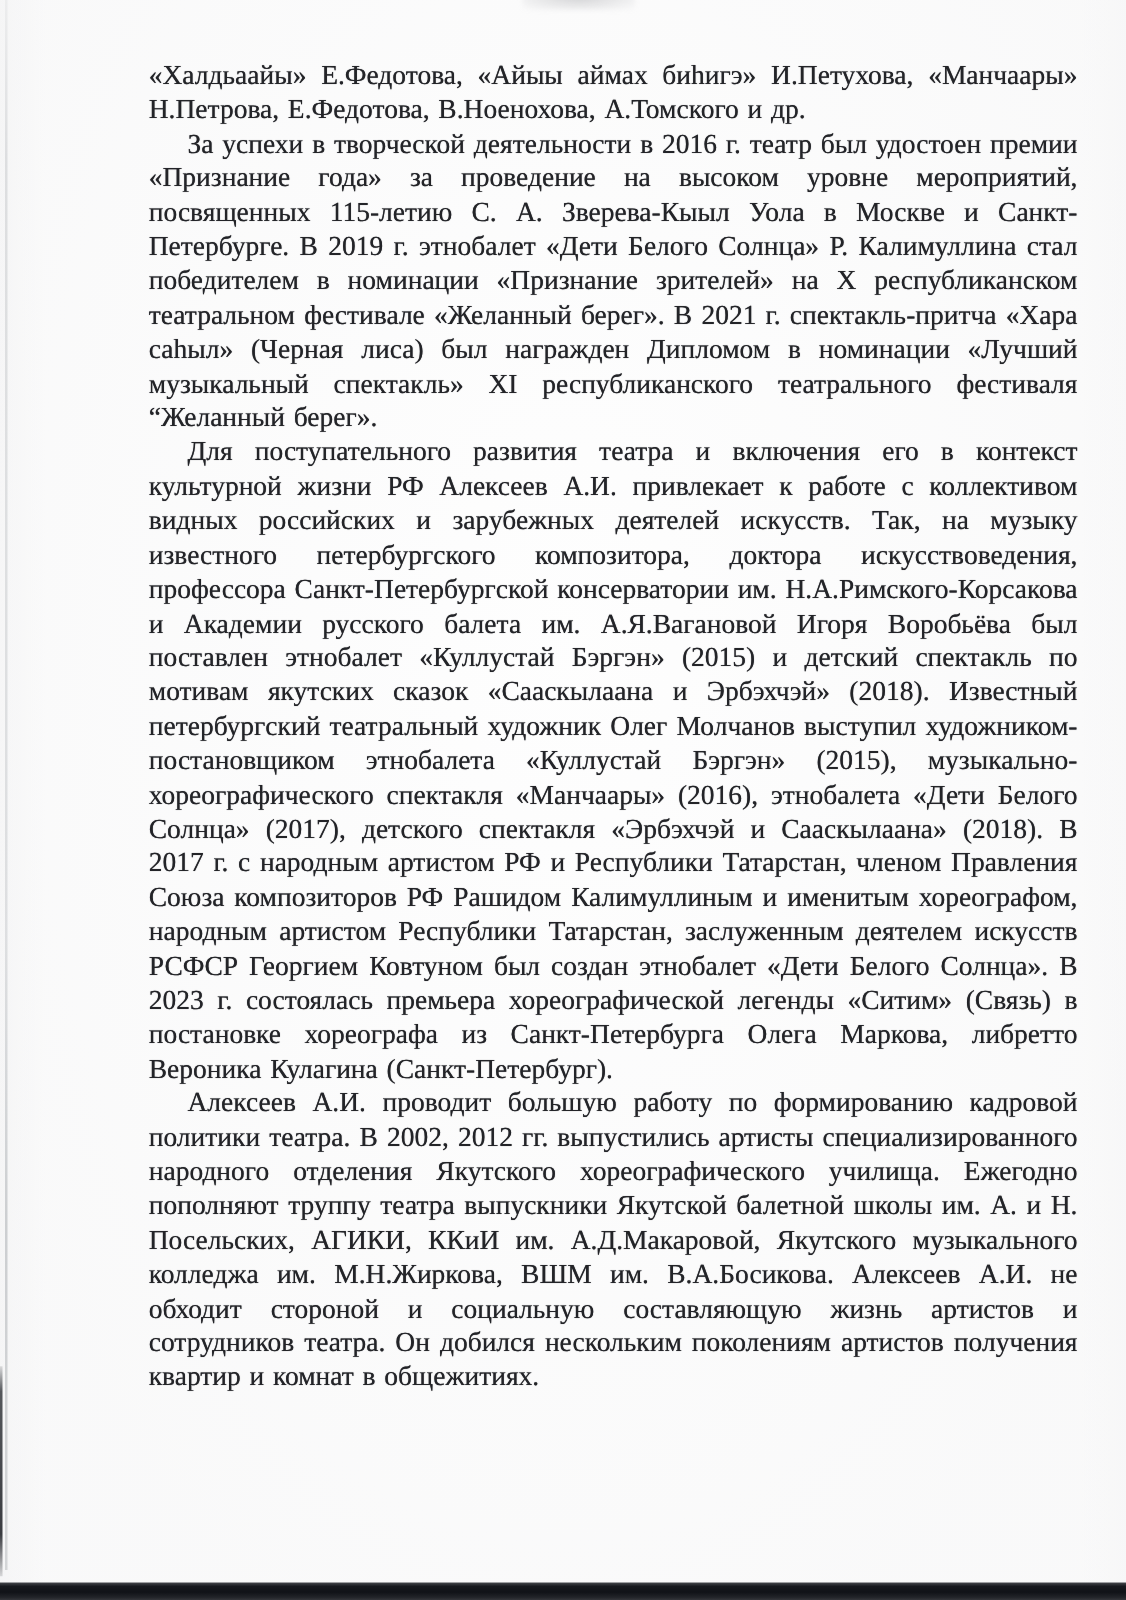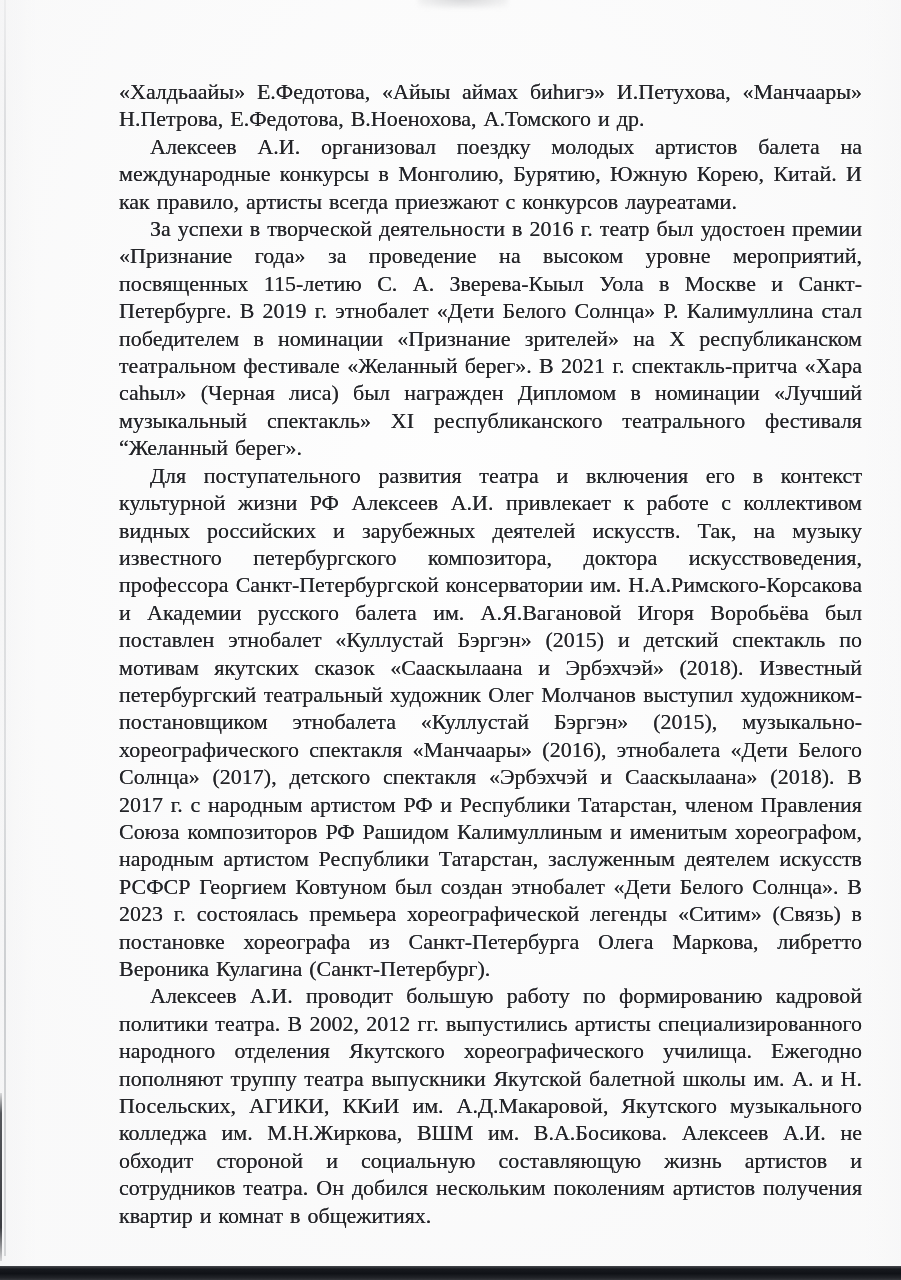--- a/index.html
+++ b/index.html
@@ -38,21 +38,20 @@
     text-shadow: 0 0 0.6px rgba(38,39,44,0.85);
     z-index: 2;
   }
   .para {
     margin: 0;
     padding: 0;
     text-indent: 31px;
   }
   .para.continuation {
     text-indent: 0;
-    margin-top: 32px;
   }
   
   .top-smudge {
     position: absolute;
     left: 418px;
     top: -5px;
     width: 90px;
     height: 13px;
     background: radial-gradient(ellipse at 50% 10%, rgba(140,141,146,0.40) 0%, rgba(160,161,166,0.18) 55%, rgba(180,181,186,0) 100%);
     filter: blur(2px);
@@ -107,21 +106,20 @@
 <body>
 
 <div class="scan-page">
 
   <div class="top-smudge"></div>
   <div class="edge-line-light"></div>
   <div class="edge-line-dark"></div>
 
   <div class="text-block">
     <p class="para continuation">«Халдьаайы» Е.Федотова, «Айыы аймах биһигэ» И.Петухова, «Манчаары» Н.Петрова, Е.Федотова, В.Ноенохова, А.Томского и др.</p>
-    <p class="para">Алексеев А.И. организовал поездку молодых артистов балета на международные конкурсы в Монголию, Бурятию, Южную Корею, Китай. И как правило, артисты всегда приезжают с конкурсов лауреатами.</p>
     <p class="para">За успехи в творческой деятельности в 2016 г. театр был удостоен премии «Признание года» за проведение на высоком  уровне мероприятий, посвященных 115-летию С. А. Зверева-Кыыл Уола в Москве и Санкт-Петербурге.  В 2019 г. этнобалет «Дети Белого Солнца» Р. Калимуллина стал победителем в номинации «Признание зрителей» на X республиканском театральном фестивале «Желанный берег».  В 2021 г. спектакль-притча «Хара саһыл» (Черная лиса) был награжден Дипломом в номинации «Лучший музыкальный спектакль» XI республиканского театрального фестиваля “Желанный берег».</p>
     <p class="para">Для поступательного развития театра и включения его в контекст культурной жизни РФ Алексеев А.И. привлекает к работе с коллективом видных российских и зарубежных деятелей искусств. Так, на музыку известного петербургского композитора, доктора искусствоведения, профессора Санкт-Петербургской консерватории им. Н.А.Римского-Корсакова и Академии русского балета им. А.Я.Вагановой Игоря Воробьёва был поставлен этнобалет «Куллустай Бэргэн» (2015) и детский спектакль по мотивам якутских сказок «Сааскылаана и Эрбэхчэй» (2018). Известный петербургский театральный художник Олег Молчанов выступил художником-постановщиком этнобалета «Куллустай Бэргэн» (2015), музыкально-хореографического спектакля «Манчаары» (2016),  этнобалета «Дети Белого Солнца» (2017), детского спектакля «Эрбэхчэй и Сааскылаана» (2018). В 2017 г. с народным артистом РФ и Республики Татарстан, членом Правления Союза композиторов РФ Рашидом Калимуллиным и именитым хореографом, народным артистом Республики Татарстан, заслуженным деятелем искусств РСФСР Георгием Ковтуном был создан этнобалет «Дети Белого Солнца». В 2023 г. состоялась премьера хореографической легенды «Ситим» (Связь) в постановке хореографа из Санкт-Петербурга Олега Маркова, либретто Вероника Кулагина (Санкт-Петербург).</p>
     <p class="para">Алексеев А.И. проводит большую работу по формированию кадровой политики театра. В 2002, 2012 гг. выпустились артисты специализированного народного отделения Якутского хореографического училища. Ежегодно пополняют труппу театра выпускники Якутской балетной школы им. А. и Н. Посельских, АГИКИ, ККиИ им. А.Д.Макаровой, Якутского музыкального колледжа им. М.Н.Жиркова, ВШМ им. В.А.Босикова. Алексеев А.И.  не обходит стороной  и социальную составляющую жизнь артистов и сотрудников театра. Он добился нескольким поколениям артистов получения квартир и комнат в общежитиях.</p>
   </div>
 
   <div class="bottom-bar"></div>
 
 </div>
 
 </body></html>

